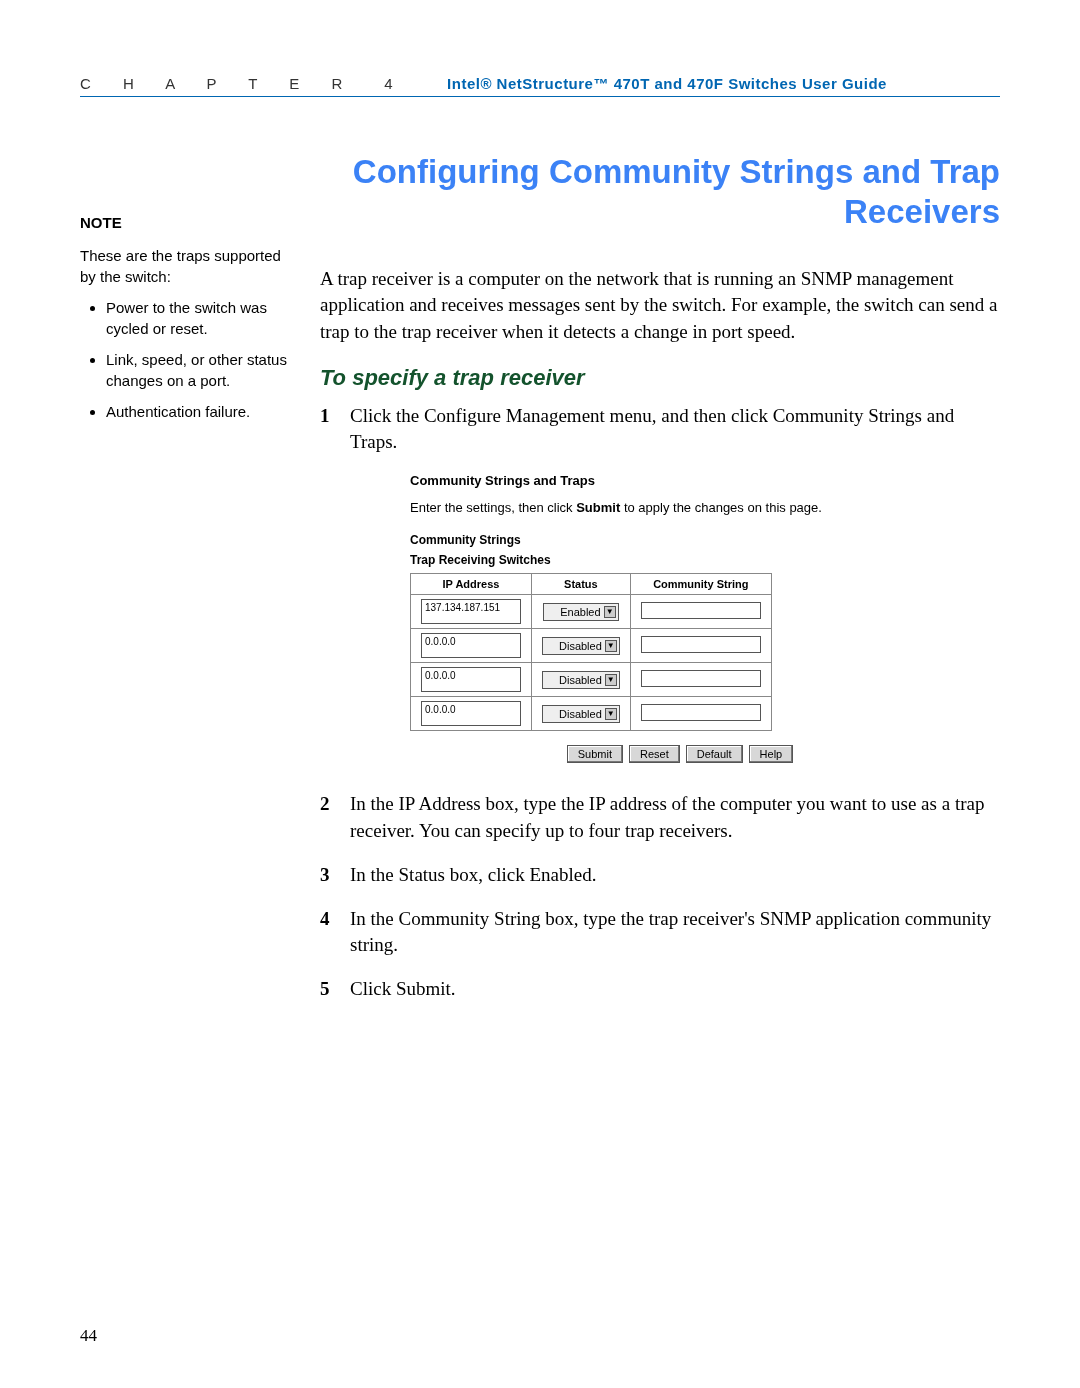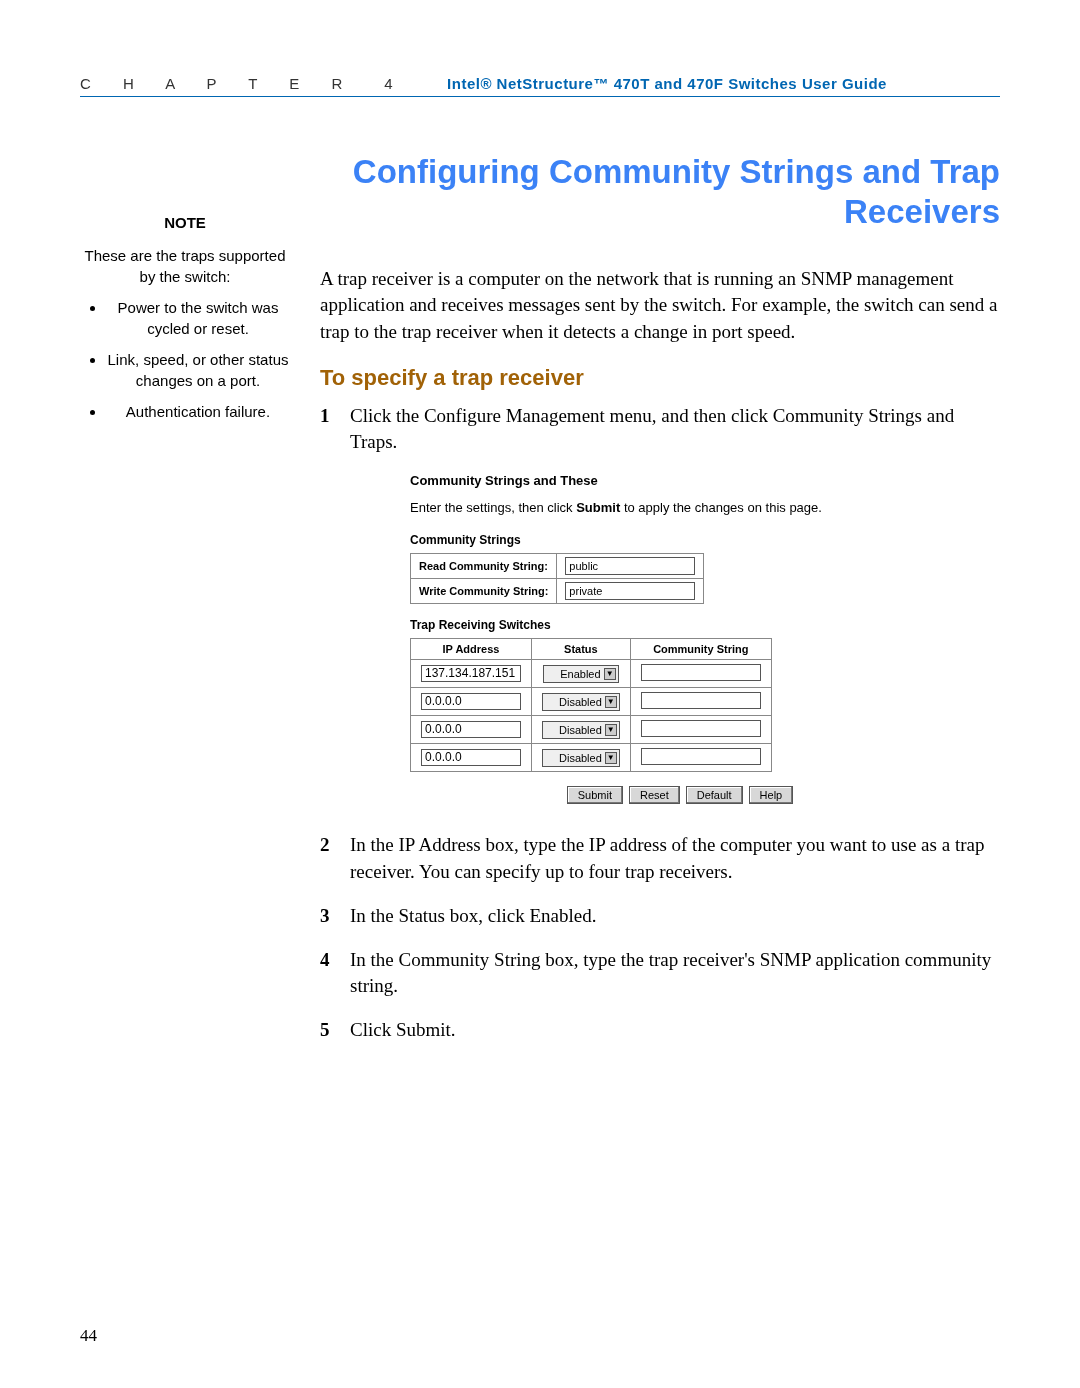--- a/index.html
+++ b/index.html
@@ -20,29 +20,29 @@
     font-size: 15px;
     letter-spacing: 0.5px;
     display: flex;
     justify-content: flex-start;
     gap: 24px;
   }
   .header-chapter { letter-spacing: 14px; color: #333; }
   .header-chapter-num { margin-left: 4px; color: #333; }
   .header-title { color: #0066b2; font-weight: bold; margin-left: 30px; }
   .columns { display: flex; gap: 30px; }
-  .sidebar { width: 210px; font-family: Arial, Helvetica, sans-serif; font-size: 15px; line-height: 1.4; text-align: center; }
+  .sidebar { width: 210px; font-family: Arial, Helvetica, sans-serif; font-size: 15px; line-height: 1.4; }
   .sidebar-heading { font-weight: bold; margin-top: 60px; margin-bottom: 12px; font-size: 15px; }
   .sidebar-intro { margin-bottom: 10px; }
   .sidebar ul { list-style: disc; padding-left: 26px; }
   .sidebar li { margin-bottom: 10px; }
   .main { flex: 1; }
   h1 { font-family: Arial, Helvetica, sans-serif; color: #3b82f6; font-size: 33px; font-weight: bold; line-height: 1.2; margin-bottom: 35px; text-align: right; }
   .main p.body { font-size: 19px; line-height: 1.38; margin-bottom: 20px; }
-  h2 { font-family: Arial, Helvetica, sans-serif; color: #a16207; font-size: 22px; font-weight: bold; margin-bottom: 12px; }
+  h2 { font-family: Arial, Helvetica, sans-serif; color: #14532d; font-size: 22px; font-weight: bold; margin-bottom: 12px; font-style: italic; }
   ol.steps { list-style: none; padding: 0; }
   ol.steps > li { display: flex; gap: 14px; font-size: 19px; line-height: 1.38; margin-bottom: 18px; }
   ol.steps > li .num { font-weight: bold; min-width: 16px; }
   ol.steps > li .text { flex: 1; }
   .screenshot-wrap { margin: 18px 0 28px 90px; }
   .screenshot { font-family: Arial, Helvetica, sans-serif; font-size: 12px; color: #000; width: 460px; }
   .ss-title { font-weight: bold; font-size: 13px; margin-bottom: 12px; }
   .ss-instr { margin-bottom: 18px; font-size: 13px; }
   .ss-instr b { font-weight: bold; }
   .ss-sub { font-weight: bold; font-size: 12px; margin-bottom: 6px; }
@@ -52,21 +52,21 @@
   table.cs td.label { font-weight: bold; background: #fff; }
   .ss-input {
     font-family: Arial, sans-serif; font-size: 11px;
     border: 1px solid #555; background: #fff; height: 18px; padding: 0 3px;
     display: inline-block; line-height: 16px; width: 130px;
   }
 
   table.tr { border-collapse: collapse; margin-bottom: 14px; }
   table.tr th, table.tr td { border: 1px solid #888; padding: 4px 10px; font-size: 11px; text-align: center; }
   table.tr th { font-weight: bold; background: #fff; }
-  .ip-input { border: 1px solid #555; background: #fff; height: 17px; width: 100px; padding: 0 3px; font-size: 12px; display:inline-block; line-height:15px; text-align:left; }
+  .ip-input { border: 1px solid #555; background: #fff; height: 25px; width: 100px; padding: 0 3px; font-size: 10px; display:inline-block; line-height:15px; text-align:left; }
   .sel {
     display: inline-flex; align-items: center; gap: 3px;
     border: 1px solid #555; background: #efefef; height: 18px; padding: 0 2px 0 16px; font-size: 11px;
   }
   .sel-caret { width:12px; height:12px; background:#ccc; border:1px solid #555; display:inline-flex; align-items:center; justify-content:center; font-size:8px; }
   .cs-input-empty { border: 1px solid #555; background: #fff; height: 17px; width: 120px; display:inline-block; }
   .btn-row { display: flex; gap: 6px; justify-content: center; margin-top: 6px; margin-left: 80px; }
   .ss-btn {
     display: inline-block; border: 1px solid #555; background: #d8d8d8;
     font-family: Arial, sans-serif; font-size: 11px; padding: 2px 10px;
@@ -101,38 +101,26 @@
 
     <ol class="steps">
       <li>
         <span class="num">1</span>
         <span class="text">Click the Configure Management menu, and then click Community Strings and Traps.</span>
       </li>
     </ol>
 
     <div class="screenshot-wrap">
       <div class="screenshot">
-        <div class="ss-title">Community Strings and These</div>
+        <div class="ss-title">Community Strings and Traps</div>
         <div class="ss-instr">
           <span>Enter the settings, then click </span><b>Submit</b><span> to apply the changes on this page.</span>
         </div>
 
         <div class="ss-sub">Community Strings</div>
-        <table class="cs">
-          <tbody>
-              <tr>
-            <td class="label">Read Community String:</td>
-            <td><span class="ss-input">public</span></td>
-          </tr>
-          <tr>
-            <td class="label">Write Community String:</td>
-            <td><span class="ss-input">private</span></td>
-          </tr>
-        </tbody>
-          </table>
 
         <div class="ss-sub">Trap Receiving Switches</div>
         <table class="tr">
           <tbody>
               <tr>
             <th>IP Address</th>
             <th>Status</th>
             <th>Community String</th>
           </tr>
           <tr>

